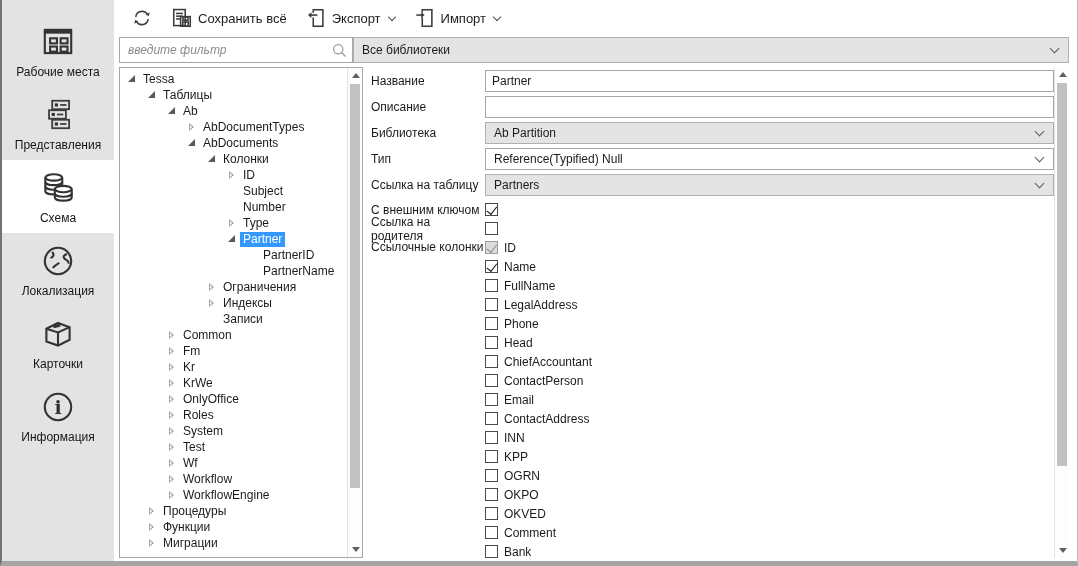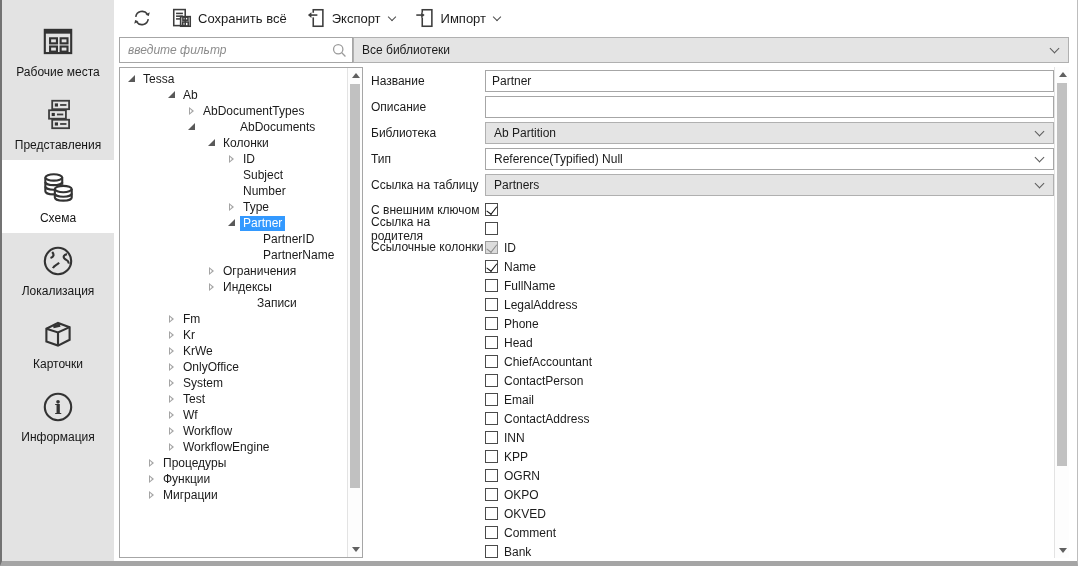--- a/index.html
+++ b/index.html
@@ -254,29 +254,33 @@
 
     <div class="content">
 
       <div class="tree-panel">
         <div class="tree-items">
 
         <div class="tree-row exp-expanded" style="padding-left: 6px;">
               <span class="expander"></span>
               <span class="tree-label">Tessa</span>
             </div>
+            <div class="tree-row exp-expanded" style="padding-left: 26px;">
+              <span class="expander"></span>
+              <span class="tree-label">Таблицы</span>
+            </div>
             <div class="tree-row exp-expanded" style="padding-left: 46px;">
               <span class="expander"></span>
               <span class="tree-label">Ab</span>
             </div>
             <div class="tree-row exp-collapsed" style="padding-left: 66px;">
               <span class="expander"></span>
               <span class="tree-label">AbDocumentTypes</span>
             </div>
-            <div class="tree-row exp-expanded" style="padding-left: 66px; gap: 37px;">
+            <div class="tree-row exp-expanded" style="padding-left: 66px;">
               <span class="expander"></span>
               <span class="tree-label">AbDocuments</span>
             </div>
             <div class="tree-row exp-expanded" style="padding-left: 86px;">
               <span class="expander"></span>
               <span class="tree-label">Колонки</span>
             </div>
             <div class="tree-row exp-collapsed" style="padding-left: 106px;">
               <span class="expander"></span>
               <span class="tree-label">ID</span>
@@ -306,39 +310,47 @@
               <span class="tree-label">PartnerName</span>
             </div>
             <div class="tree-row exp-collapsed" style="padding-left: 86px;">
               <span class="expander"></span>
               <span class="tree-label">Ограничения</span>
             </div>
             <div class="tree-row exp-collapsed" style="padding-left: 86px;">
               <span class="expander"></span>
               <span class="tree-label">Индексы</span>
             </div>
-            <div class="tree-row exp-none" style="padding-left: 86px; gap: 34px;">
+            <div class="tree-row exp-none" style="padding-left: 86px;">
               <span class="expander"></span>
               <span class="tree-label">Записи</span>
             </div>
             <div class="tree-row exp-collapsed" style="padding-left: 46px;">
               <span class="expander"></span>
+              <span class="tree-label">Common</span>
+            </div>
+            <div class="tree-row exp-collapsed" style="padding-left: 46px;">
+              <span class="expander"></span>
               <span class="tree-label">Fm</span>
             </div>
             <div class="tree-row exp-collapsed" style="padding-left: 46px;">
               <span class="expander"></span>
               <span class="tree-label">Kr</span>
             </div>
             <div class="tree-row exp-collapsed" style="padding-left: 46px;">
               <span class="expander"></span>
               <span class="tree-label">KrWe</span>
             </div>
             <div class="tree-row exp-collapsed" style="padding-left: 46px;">
               <span class="expander"></span>
               <span class="tree-label">OnlyOffice</span>
+            </div>
+            <div class="tree-row exp-collapsed" style="padding-left: 46px;">
+              <span class="expander"></span>
+              <span class="tree-label">Roles</span>
             </div>
             <div class="tree-row exp-collapsed" style="padding-left: 46px;">
               <span class="expander"></span>
               <span class="tree-label">System</span>
             </div>
             <div class="tree-row exp-collapsed" style="padding-left: 46px;">
               <span class="expander"></span>
               <span class="tree-label">Test</span>
             </div>
             <div class="tree-row exp-collapsed" style="padding-left: 46px;">

